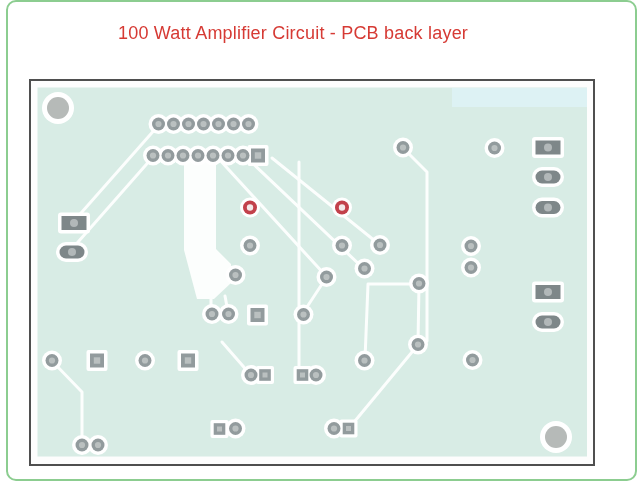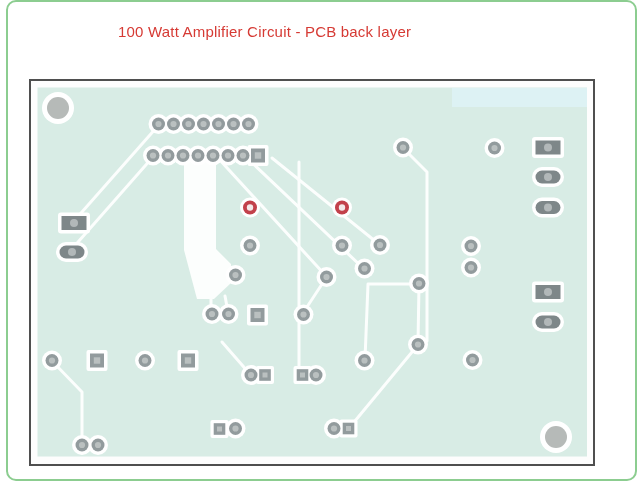--- a/index.html
+++ b/index.html
@@ -13,21 +13,21 @@
   .frame{
     position:absolute;
     left:6px;top:0px;right:3px;bottom:3px;
     border:2.5px solid #8ccd90;
     border-radius:10px;
     pointer-events:none;
   }
   .title{
     position:absolute;
     left:118px;top:23px;
-    font-size:15px;
+    font-size:18px;
     letter-spacing:0.2px;
     white-space:nowrap;
     text-align:right;
   }
   svg{position:absolute;left:0;top:0;}
 </style>
 </head>
 <body>
 
 <div class="canvas">

